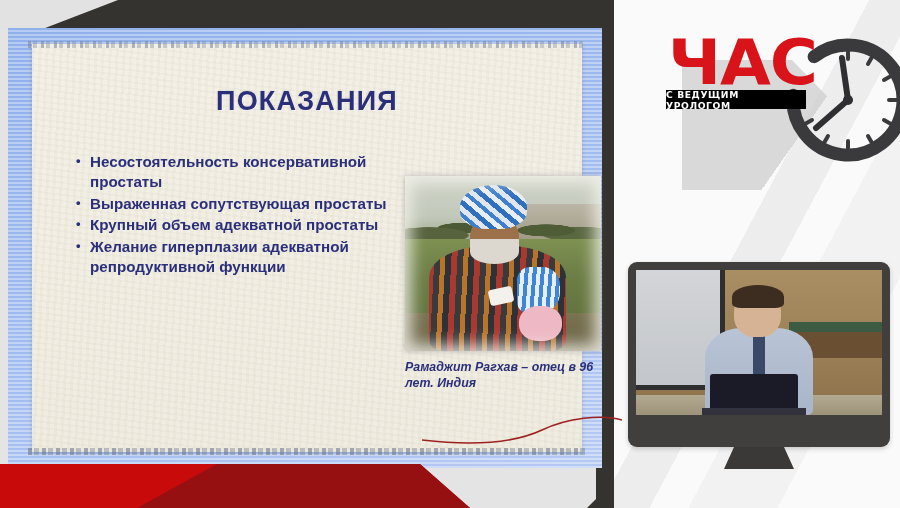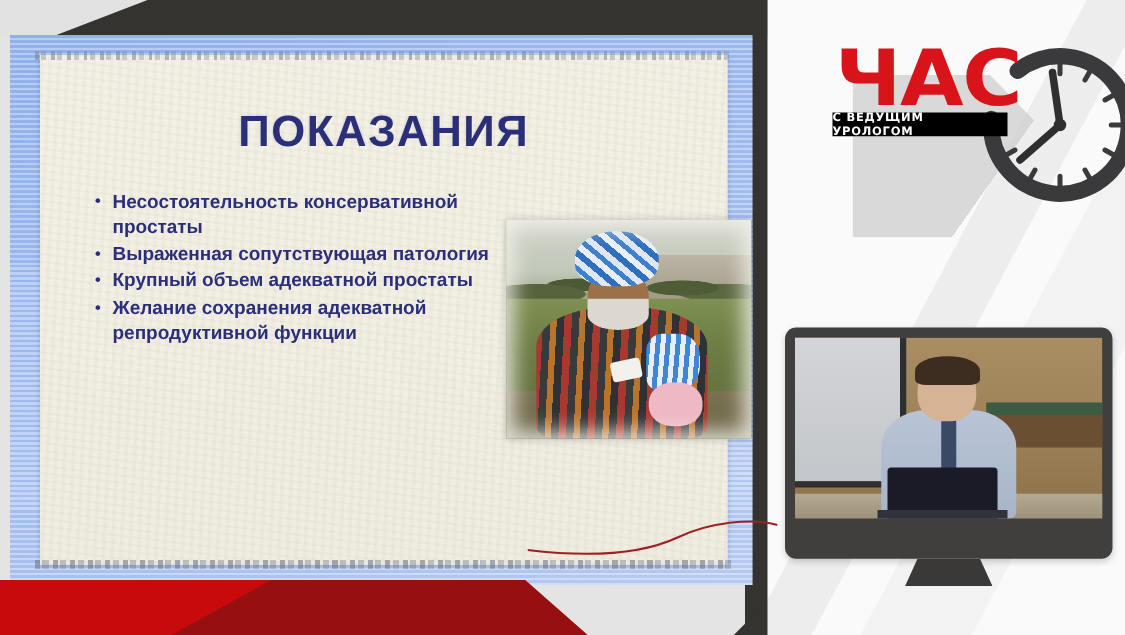--- a/index.html
+++ b/index.html
@@ -60,21 +60,21 @@
   .paper::after {
     content:""; position:absolute; left:-4px; right:-4px; bottom:-3px; height:7px;
     background:
       repeating-linear-gradient(90deg,
         rgba(110,120,140,.6) 0 4px, rgba(255,255,255,0) 4px 6px,
         rgba(110,120,140,.4) 6px 11px, rgba(255,255,255,0) 11px 14px);
   }
 
   .slide-title {
     position:absolute; left:0; right:0; top:42px; text-align:center;
-    font-size:35px; font-weight:bold; letter-spacing:1.2px;
+    font-size:27px; font-weight:bold; letter-spacing:1.2px;
     color:#2b2f7a;
     text-shadow: 1px 1px 0 rgba(255,255,255,.55), 0 0 2px rgba(40,45,120,.25);
   }
 
   .bullets {
     position:absolute; left:44px; top:108px; width:320px;
     color:#2b2f7a; font-size:15.2px; font-weight:bold; line-height:1.30;
   }
   .bullet-row { display:flex; margin-bottom:2px; }
   .bullet-dot {
@@ -274,48 +274,49 @@
 
       <div class="slide-title">ПОКАЗАНИЯ</div>
 
       <div class="bullets">
         <div class="bullet-row">
           <span class="bullet-dot">•</span>
           <span class="bullet-text">Несостоятельность консервативной простаты</span>
         </div>
         <div class="bullet-row">
           <span class="bullet-dot">•</span>
-          <span class="bullet-text">Выраженная сопутствующая патология</span>
+          <span class="bullet-text">Выраженная сопутствующая простаты</span>
         </div>
         <div class="bullet-row">
           <span class="bullet-dot">•</span>
           <span class="bullet-text">Крупный объем адекватной простаты</span>
         </div>
         <div class="bullet-row">
           <span class="bullet-dot">•</span>
-          <span class="bullet-text">Желание сохранения адекватной репродуктивной функции</span>
+          <span class="bullet-text">Желание гиперплазии адекватной репродуктивной функции</span>
         </div>
       </div>
 
       <div class="photo-wrap">
         <div class="photo-sky"></div>
         <div class="photo-bldg"></div>
         <div class="photo-trees"></div>
         <div class="photo-field"></div>
         <div class="photo-ground"></div>
         <div class="man-body"></div>
         <div class="baby-cloth"></div>
         <div class="baby-pink"></div>
         <div class="bottle"></div>
         <div class="man-head"></div>
         <div class="man-beard"></div>
         <div class="man-turban"></div>
         <div class="photo-vig"></div>
       </div>
 
+      <div class="photo-caption">Рамаджит Рагхав – отец в 96 лет. Индия</div>
 
       <svg class="squiggle" viewBox="0 0 200 46">
         <path d="M0 40 C 50 46, 90 44, 120 30 C 145 18, 180 14, 200 20" fill="none" stroke="#9e2121" stroke-width="1.6"></path>
       </svg>
 
     </div>
   </div>
 
   <div class="red-banner"></div>
   <div class="red-banner-dark"></div>

